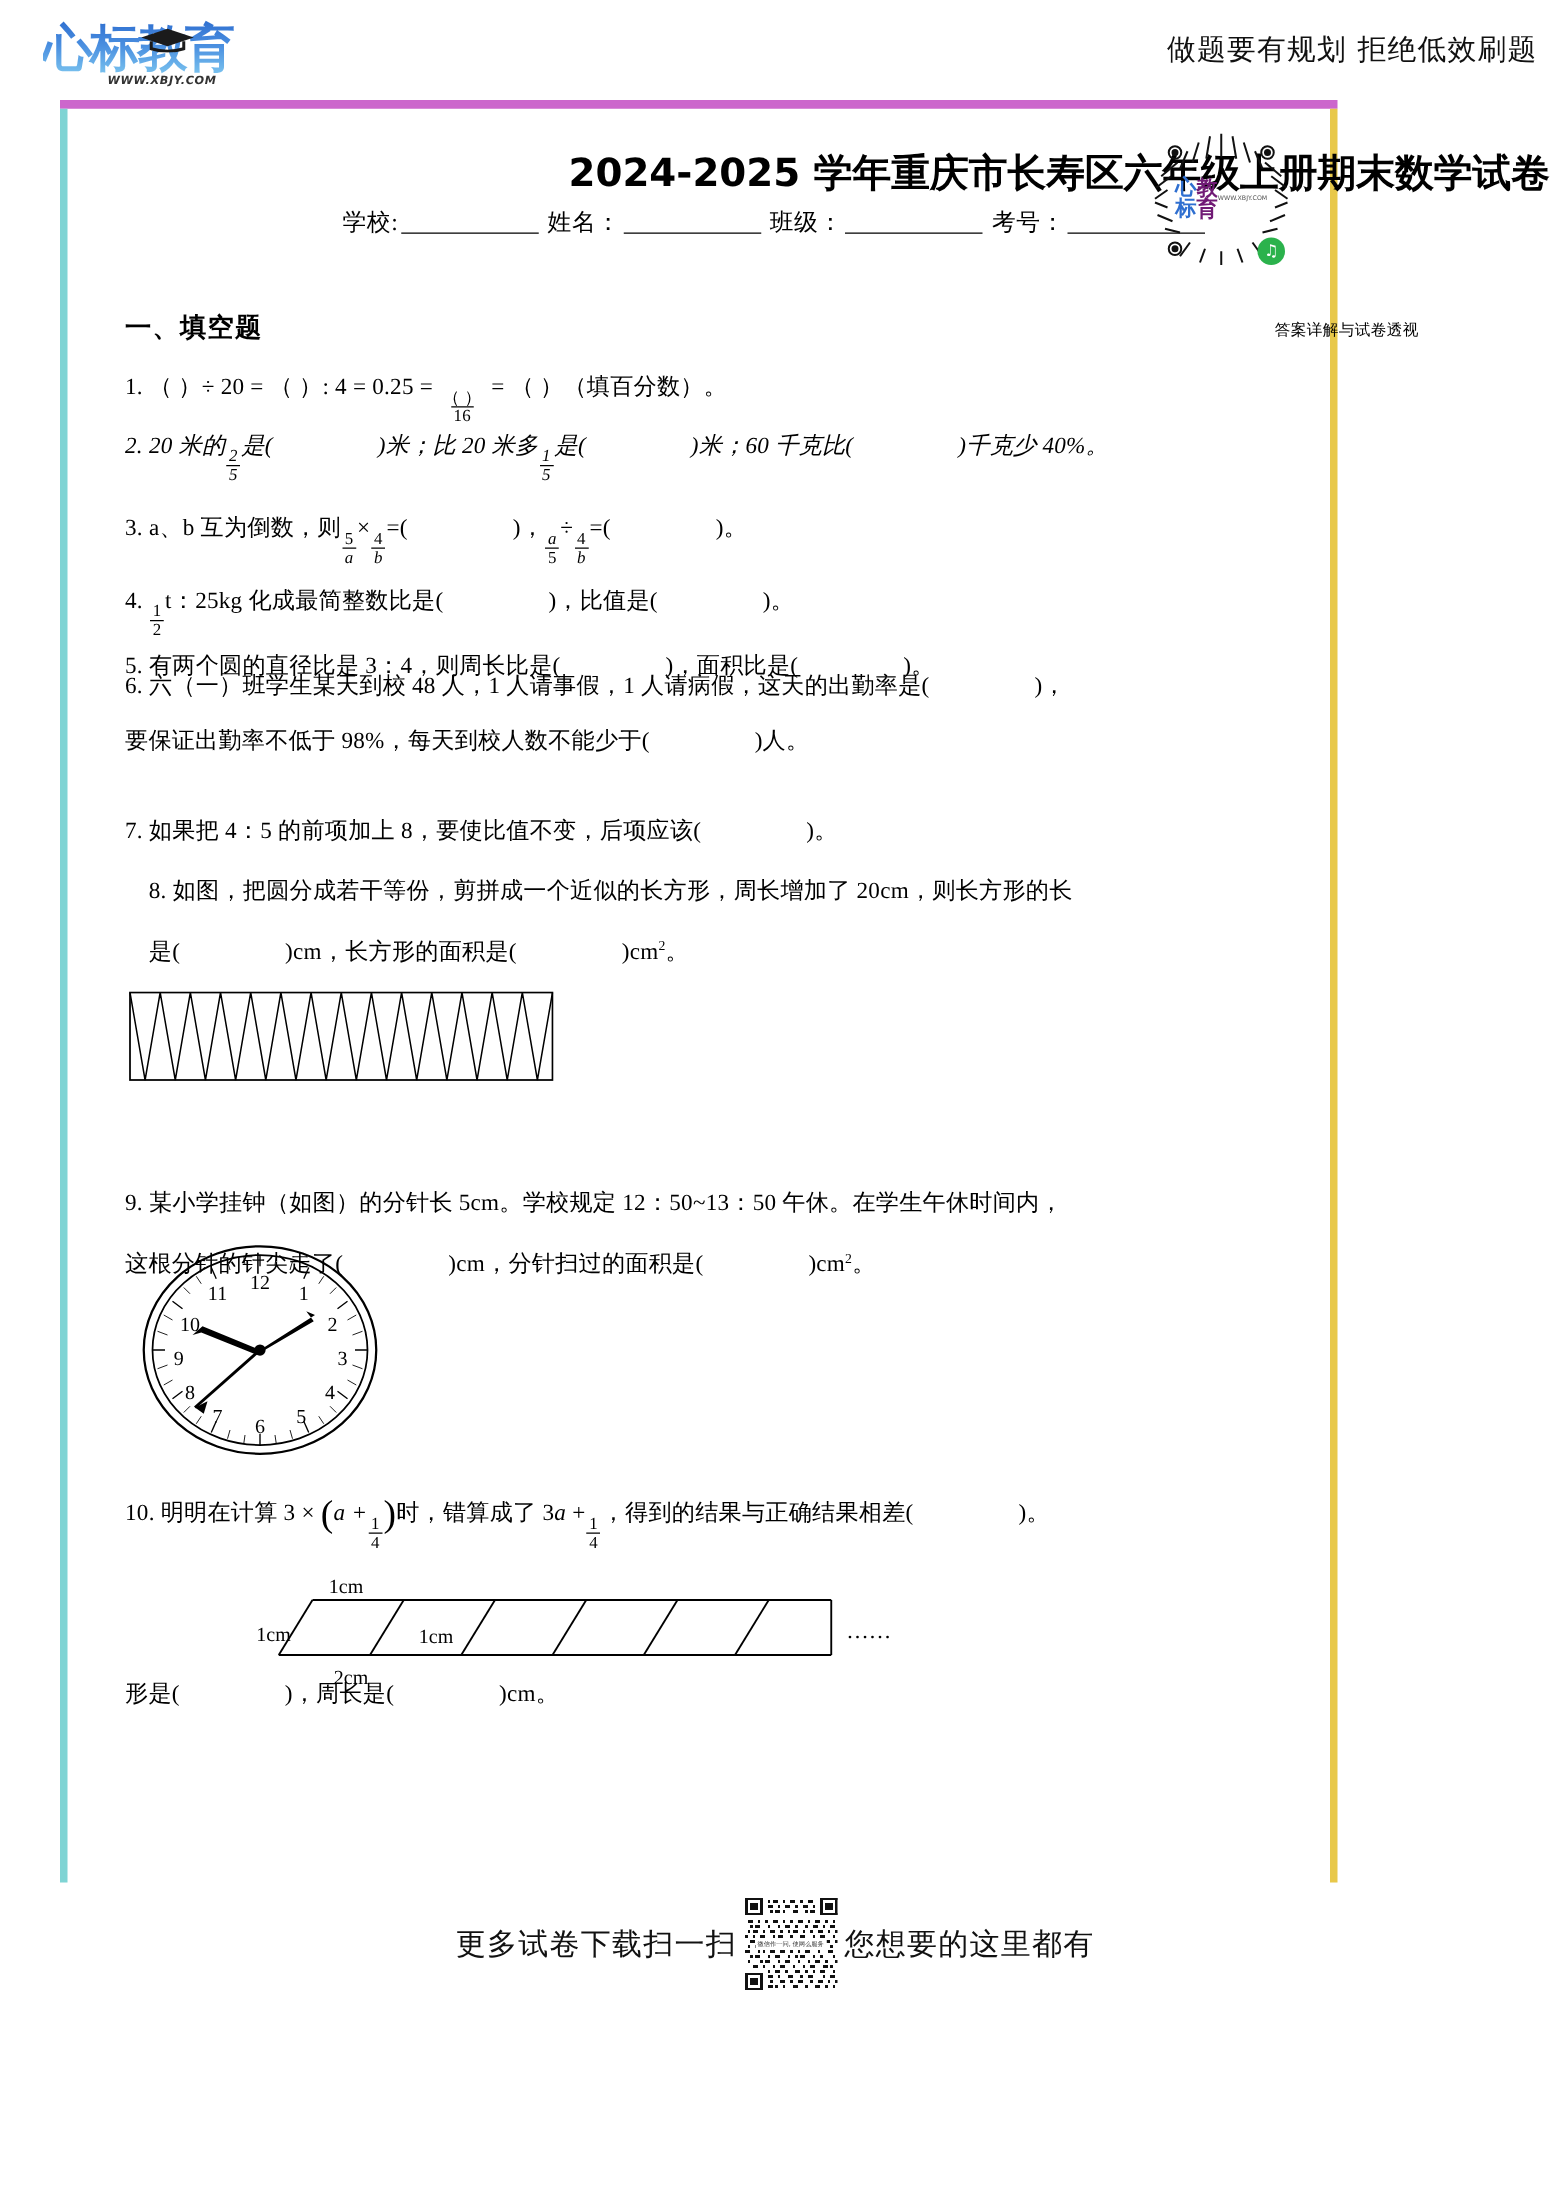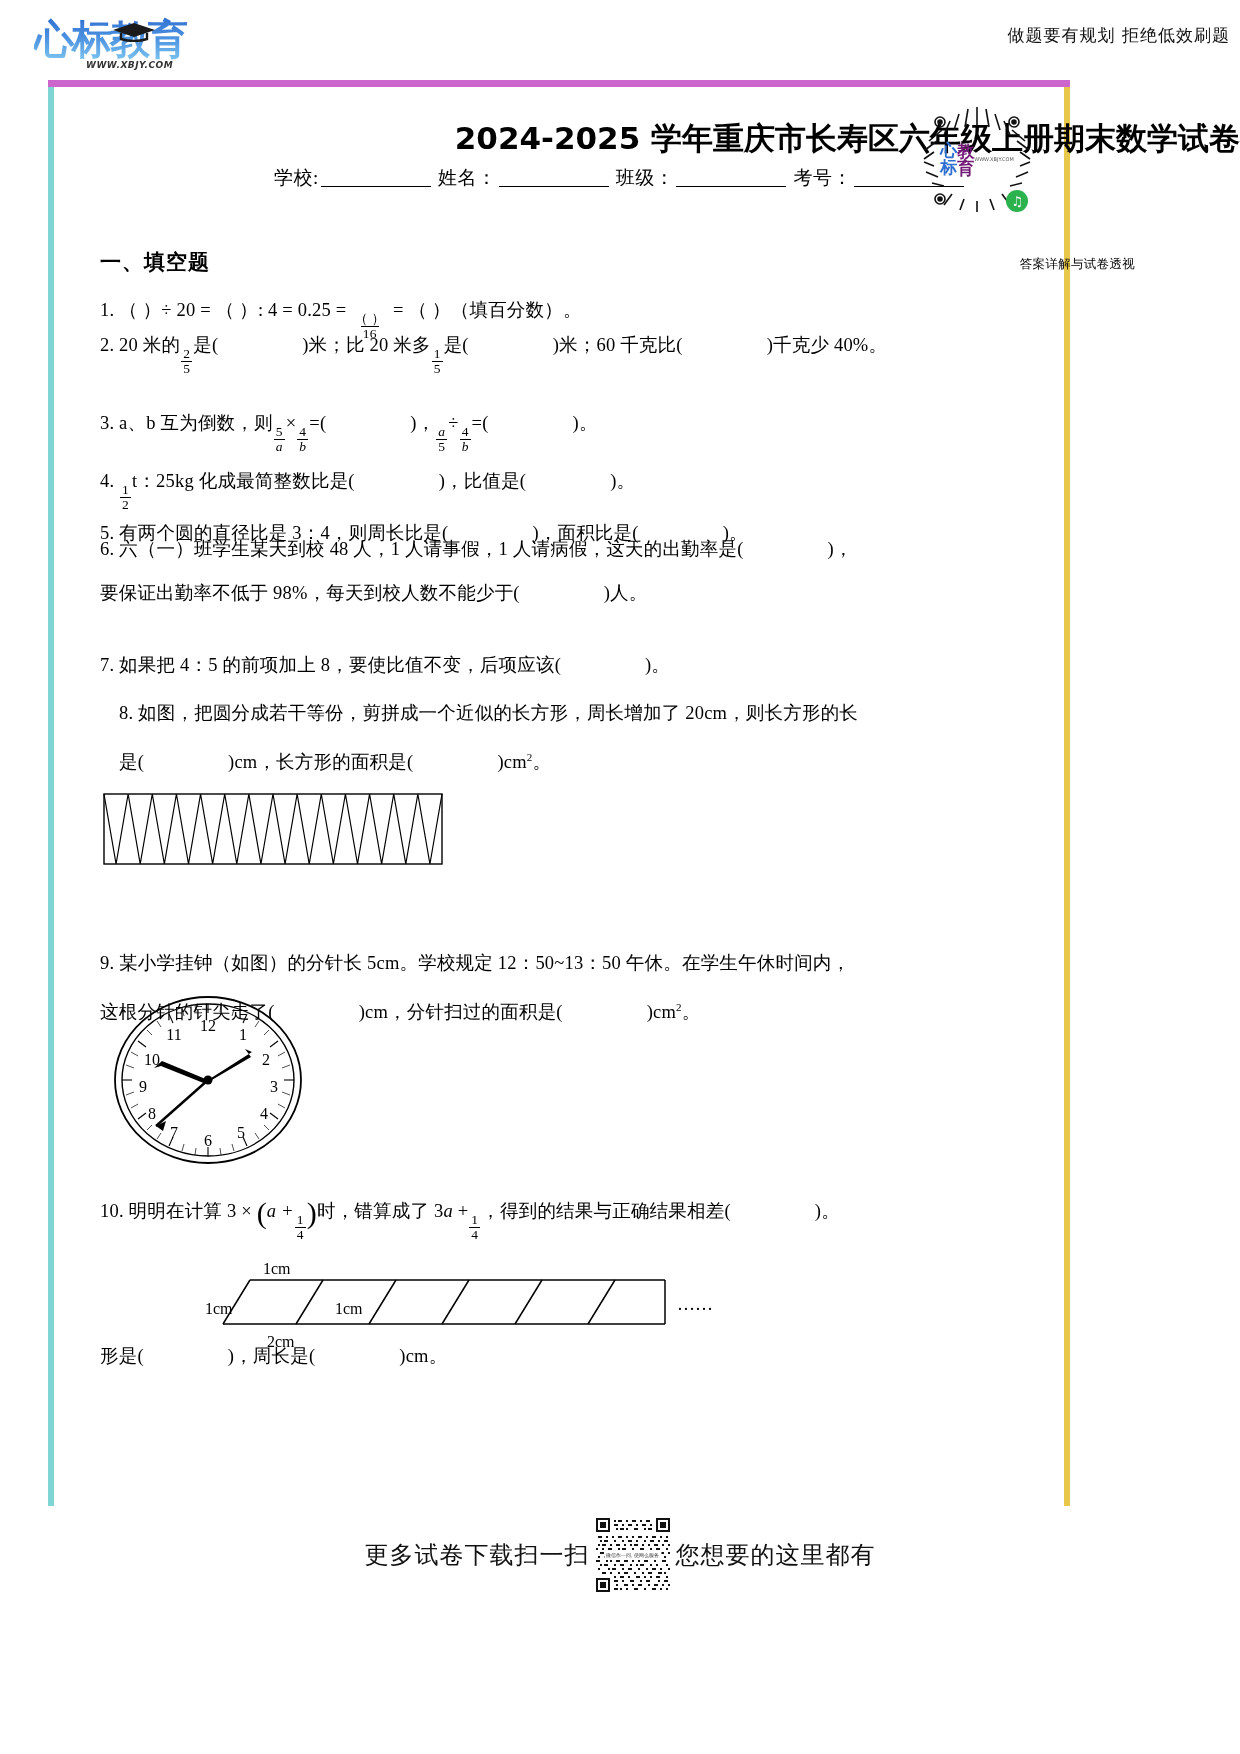--- a/index.html
+++ b/index.html
@@ -30,21 +30,21 @@
     position:absolute;left:52px;top:44px;
     font-family:"DejaVu Sans",sans-serif;
     font-size:9px;font-weight:bold;font-style:italic;
     color:#333;letter-spacing:0.5px;
   }
   .logo-cap{
     position:absolute;left:78px;top:6px;width:44px;height:20px;
   }
   .slogan{
     position:absolute;right:22px;top:24px;
-    font-size:17px;color:#111;
+    font-size:23px;color:#111;
     font-family:"DejaVu Sans","Liberation Sans",sans-serif;
     letter-spacing:1px;
     white-space:nowrap;
   }
   .bar-purple{
     position:absolute;left:48px;top:80px;width:1022px;height:7px;
     background:#cc66cc;
   }
   .bar-left{
     position:absolute;left:48px;top:87px;width:6px;height:1419px;
@@ -232,21 +232,21 @@
 <div class="answer-note">答案详解与试卷透视</div>
 
 <div class="q" style="top:295px;">
   <span>1.</span>
   <span>（    ）÷ 20 = （     ）: 4 = 0.25 = </span><span class="fr">
       <span class="num">（  ）</span>
       <span class="den">16</span>
     </span><span> = （     ）（填百分数）。</span>
 </div>
 
-<div class="q" style="top:330px;">
+<div class="q" style="top:342px;font-style:italic;">
   <span>2.</span>
   <span>20 米的</span><span class="fr">
       <span class="num">2</span>
       <span class="den">5</span>
     </span><span>是(</span><span class="blk"></span><span>)米；比 20 米多</span><span class="fr">
       <span class="num">1</span>
       <span class="den">5</span>
     </span><span>是(</span><span class="blk"></span><span>)米；60 千克比(</span><span class="blk"></span><span>)千克少 40%。</span>
 </div>
 

